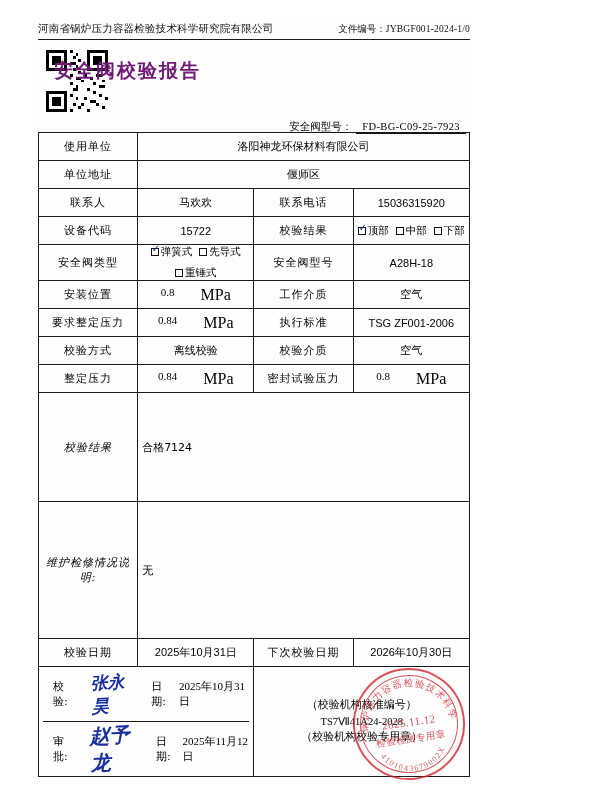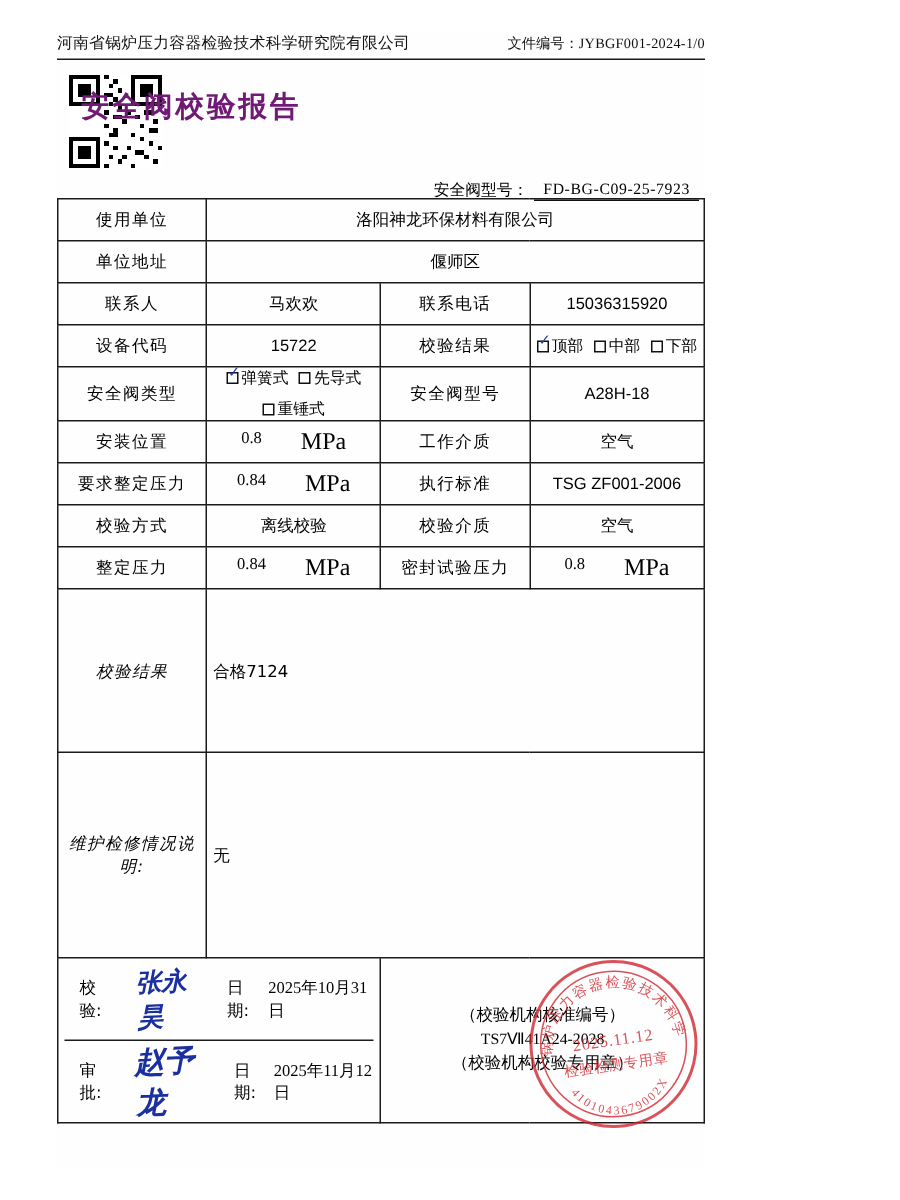--- a/index.html
+++ b/index.html
@@ -478,20 +478,26 @@
         </tr>
         <tr>
           <td class="tall-label" style="height:108px">校验结果</td>
           <td class="bigcell" colspan="3">合格7124</td>
         </tr>
         <tr>
           <td class="tall-label" style="height:136px">维护检修情况说明:</td>
           <td class="bigcell" colspan="3">无</td>
         </tr>
         <tr>
+          <td class="lbl">校验日期</td>
+          <td class="val">2025年10月31日</td>
+          <td class="lbl">下次校验日期</td>
+          <td class="val">2026年10月30日</td>
+        </tr>
+        <tr>
           <td class="sigcell" colspan="2">
             <div class="sigrow">
               <span>校验:</span>
               <span class="sign">张永昊</span>
               <span>日期:</span>
               <span class="dt">2025年10月31日</span>
             </div>
             <div class="sigrow" style="border-top:1px solid #1b1b1b">
               <span>审批:</span>
               <span class="sign big">赵予龙</span>

